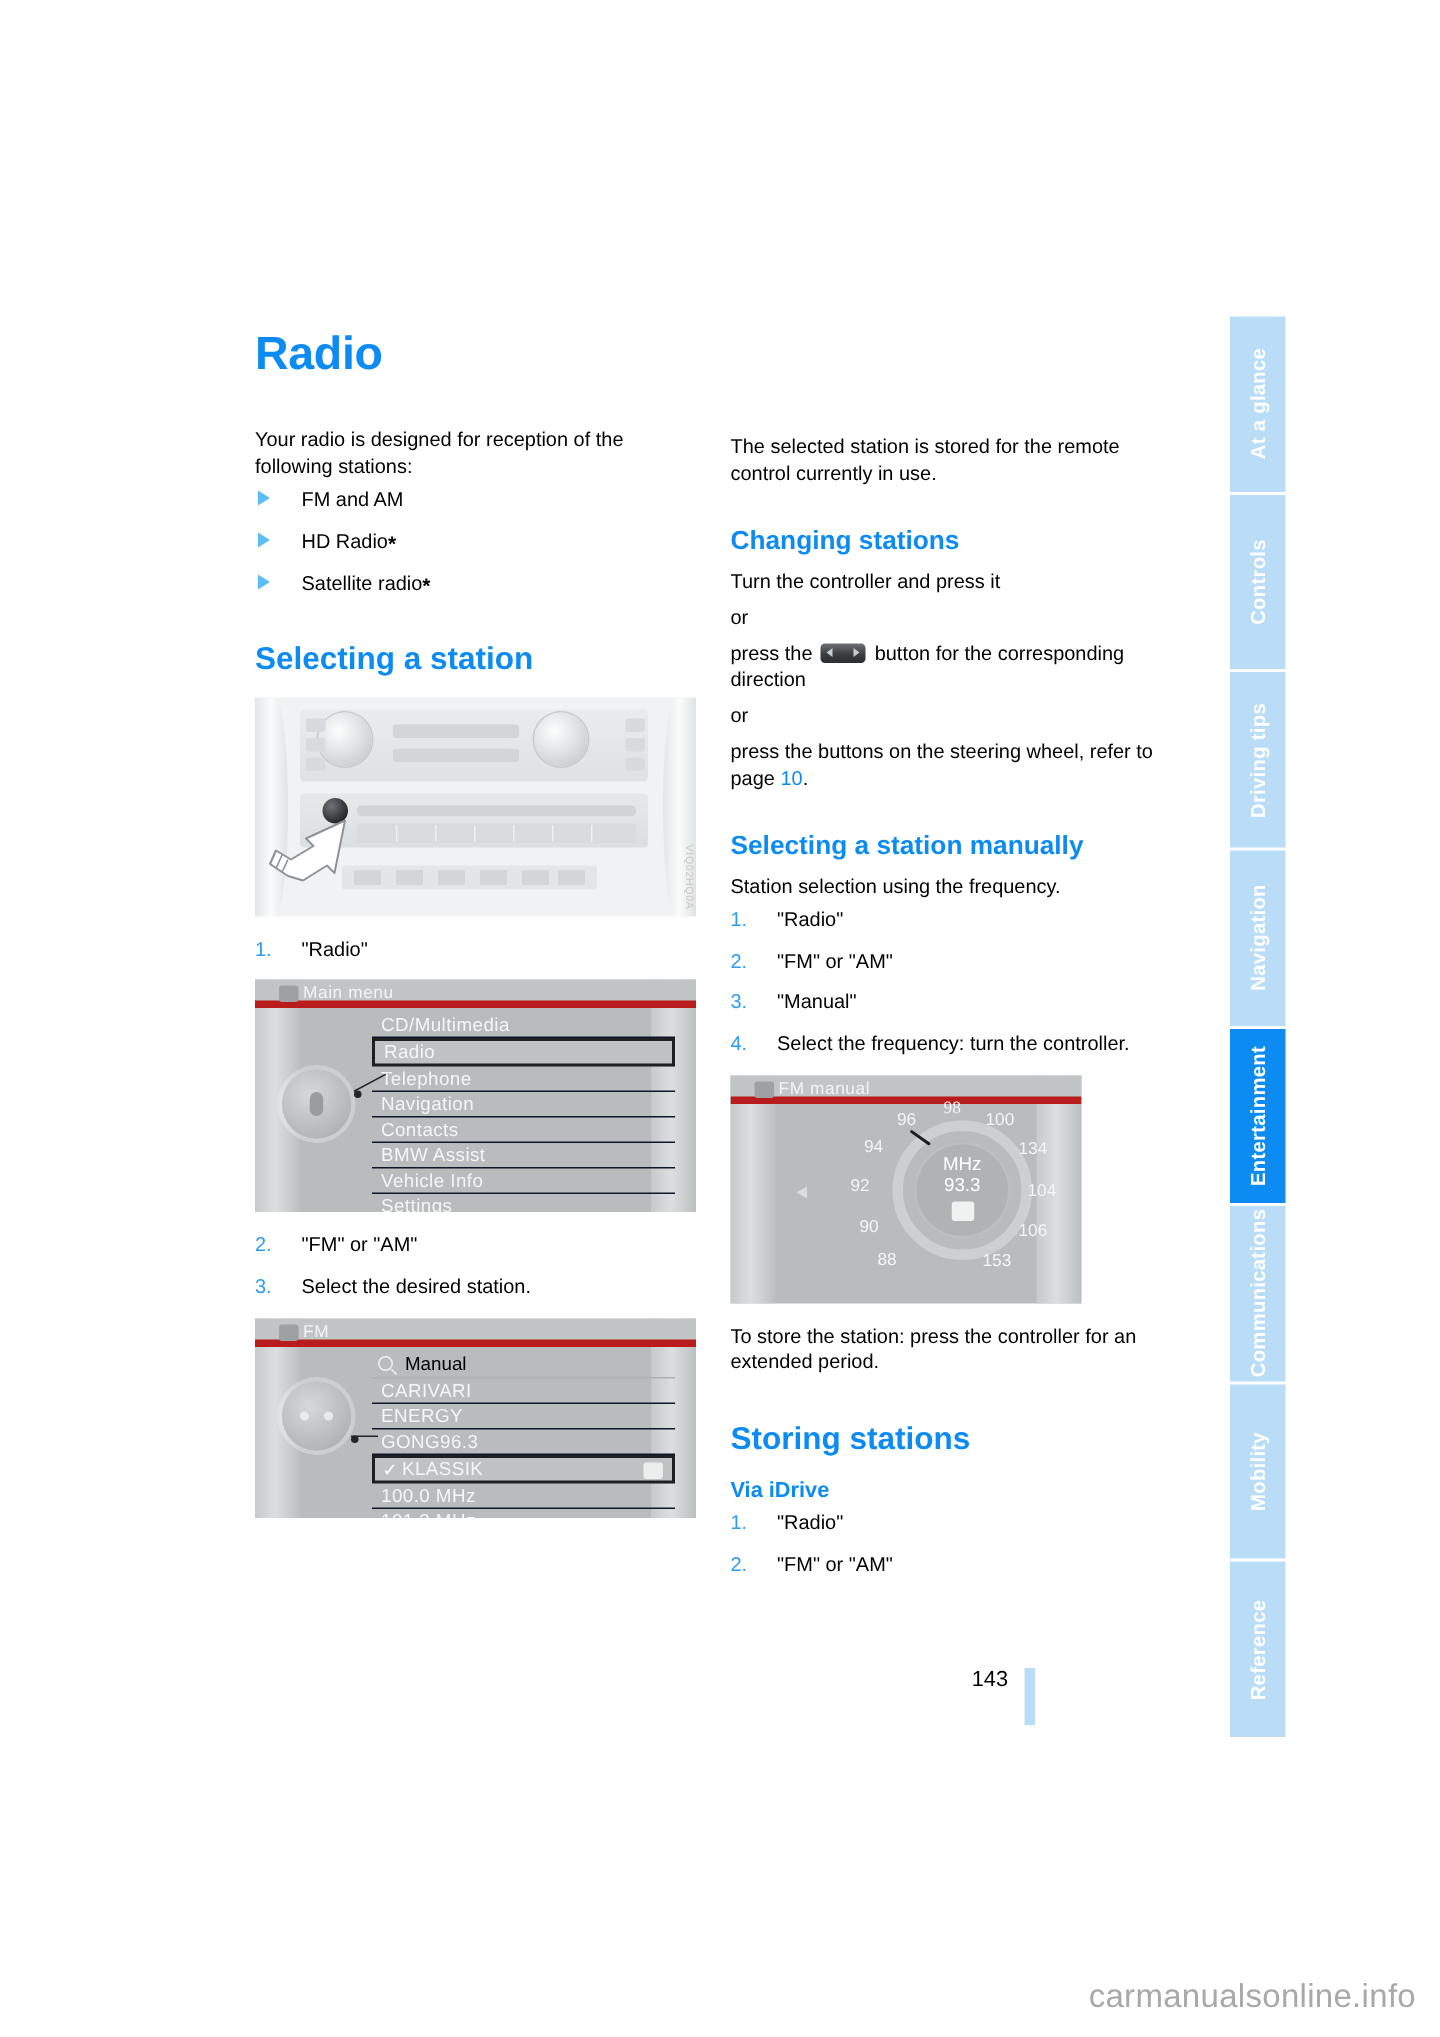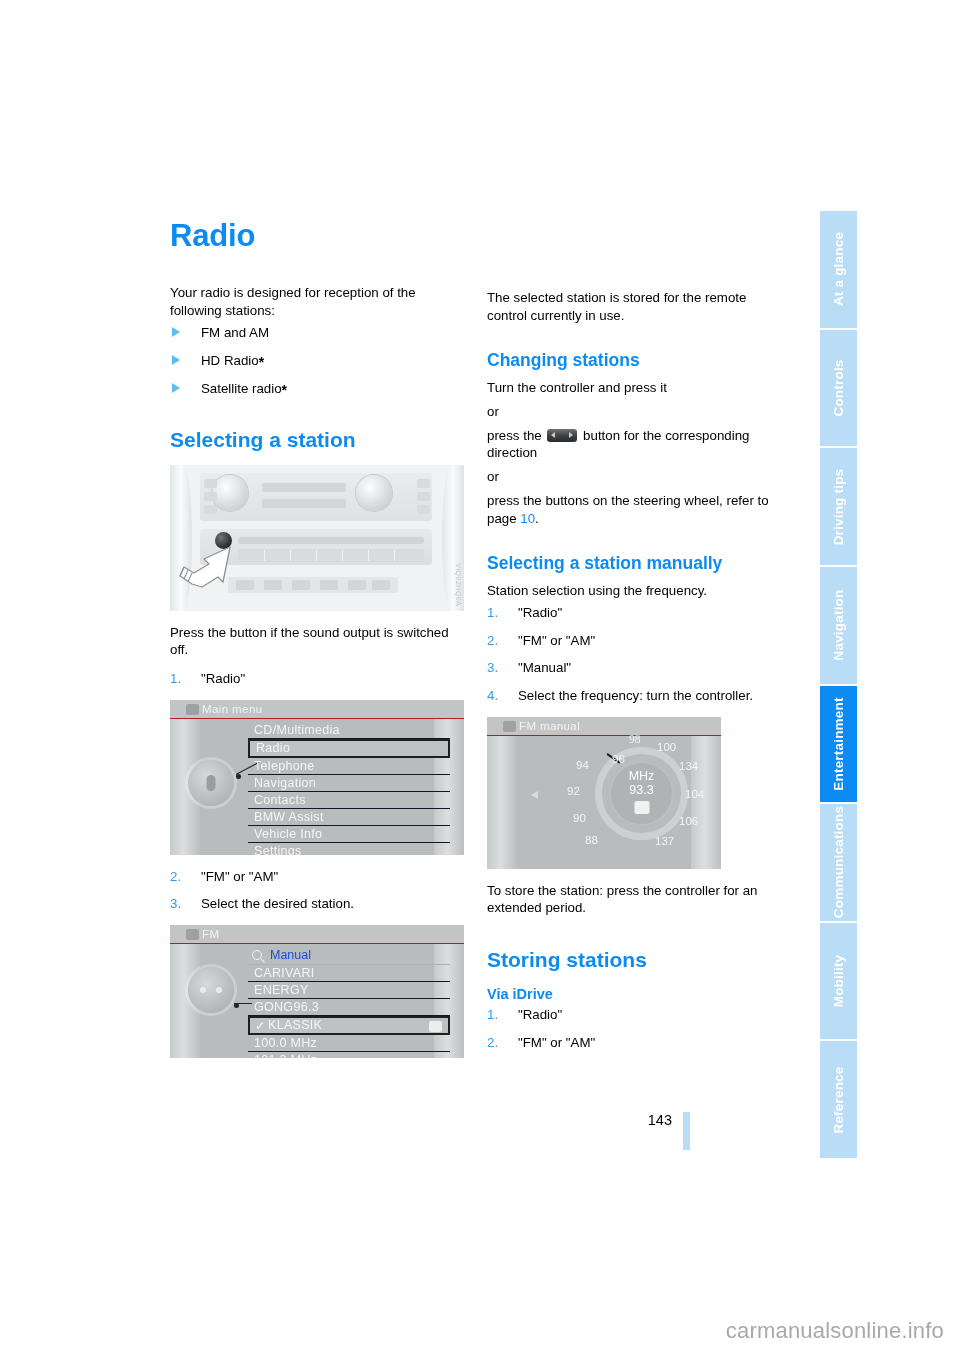--- a/index.html
+++ b/index.html
@@ -272,21 +272,21 @@
   .idrive .swoosh-l, .idrive .swoosh-r {
     position: absolute; top: 0; bottom: 0; width: 30px;
     background: linear-gradient(90deg,#c9cccd,#e2e4e5 45%,#bdc0c1);
     opacity: .85;
   }
   .idrive .swoosh-l { left: 0; }
   .idrive .swoosh-r { right: 0; }
   .idrive .hdr {
     position: absolute; left: 0; right: 0; top: 0; height: 19px;
     background: #c2c5c6;
-    border-bottom: 1px solid #b91c1c;
+    border-bottom: 5px solid #b91c1c;
     color: #f2f3f3;
     font-size: 11.5px;
     line-height: 19px;
     padding-left: 32px;
     box-sizing: border-box;
     letter-spacing: .4px;
   }
   .idrive .hdr .hicon {
     position: absolute; left: 16px; top: 4px; width: 13px; height: 11px;
     background: #9ea1a2; border-radius: 2px;
@@ -349,21 +349,21 @@
   #fig-fmlist { height: 133px; }
   #fig-fmlist .ctrl-knob { top: 42px; }
   #fig-fmlist .ctrl-knob .dotl,
   #fig-fmlist .ctrl-knob .dotr {
     position: absolute; top: 20px; width: 6px; height: 6px; border-radius: 50%;
     background: #e9ebeb;
   }
   #fig-fmlist .ctrl-knob .dotl { left: 12px; }
   #fig-fmlist .ctrl-knob .dotr { right: 12px; }
   #fig-fmlist .manual-row {
-    color: #1d4ed8; font-size: 12.5px; height: 17px; line-height: 17px;
+    color: #000000; font-size: 12.5px; height: 17px; line-height: 17px;
     border-bottom: 1px solid #aeb1b2; padding-left: 22px; position: relative;
   }
   #fig-fmlist .mag {
     position: absolute; left: 4px; top: 3px;
     width: 8px; height: 8px; border: 1.4px solid #f1f2f2; border-radius: 50%;
   }
   #fig-fmlist .mag:after {
     content: ""; position: absolute; right: -4px; bottom: -3px;
     width: 5px; height: 1.4px; background: #f1f2f2; transform: rotate(45deg);
   }
@@ -558,21 +558,20 @@
       </div>
       <svg class="arrow-hand" viewBox="0 0 56 46">
         <path d="M52 4 L26 16 L31 21 L16 30 L6 24 L2 33 L14 41 L24 44 L40 34 L45 39 Z" fill="#ffffff" stroke="#8e9295" stroke-width="1.3" stroke-linejoin="round"></path>
         <path d="M6 24 L2 33" stroke="#8e9295" stroke-width="1.1"></path>
         <path d="M10 27 L6 36" stroke="#8e9295" stroke-width="1.1"></path>
         <path d="M14 30 L10 38.5" stroke="#8e9295" stroke-width="1.1"></path>
       </svg>
       <span class="fig-id">VIQ02HQ0A</span>
     </div>
 
-    <p class="body gap">Press the button if the sound output is switched off.</p>
 
     <ol class="steps">
       <li>
         <span class="num">1.</span><span>"Radio"</span>
       </li>
     </ol>
 
     <div class="fig idrive" id="fig-mainmenu">
       <div class="swoosh-l"></div>
       <div class="swoosh-r"></div>
@@ -683,27 +682,27 @@
         <div class="ring"></div>
         <div class="ring-inner"></div>
         <div class="needle"></div>
         <div class="mhz">MHz</div>
         <div class="freq">93.3</div>
         <div class="hdbadge"></div>
         <span class="tick" style="left:6px;top:104px;">88</span>
         <span class="tick" style="left:-6px;top:82px;">90</span>
         <span class="tick" style="left:-12px;top:55px;">92</span>
         <span class="tick" style="left:-3px;top:29px;">94</span>
-        <span class="tick" style="left:33px;top:11px;margin-top:12px;">96</span>
+        <span class="tick" style="left:19px;top:11px;">96</span>
         <span class="tick" style="left:50px;top:3px;font-family:Liberation Serif, serif;">98</span>
         <span class="tick" style="left:78px;top:11px;">100</span>
         <span class="tick" style="left:100px;top:30px;">134</span>
         <span class="tick" style="left:106px;top:58px;">104</span>
         <span class="tick" style="left:100px;top:85px;">106</span>
-        <span class="tick" style="left:76px;top:105px;">137</span>
+        <span class="tick" style="left:76px;top:105px;">153</span>
       </div>
     </div>
 
     <p class="body gap">To store the station: press the controller for an extended period.</p>
 
     <h2 class="sec big">Storing stations</h2>
     <h3 class="subsec">Via iDrive</h3>
 
     <ol class="steps">
       <li>

